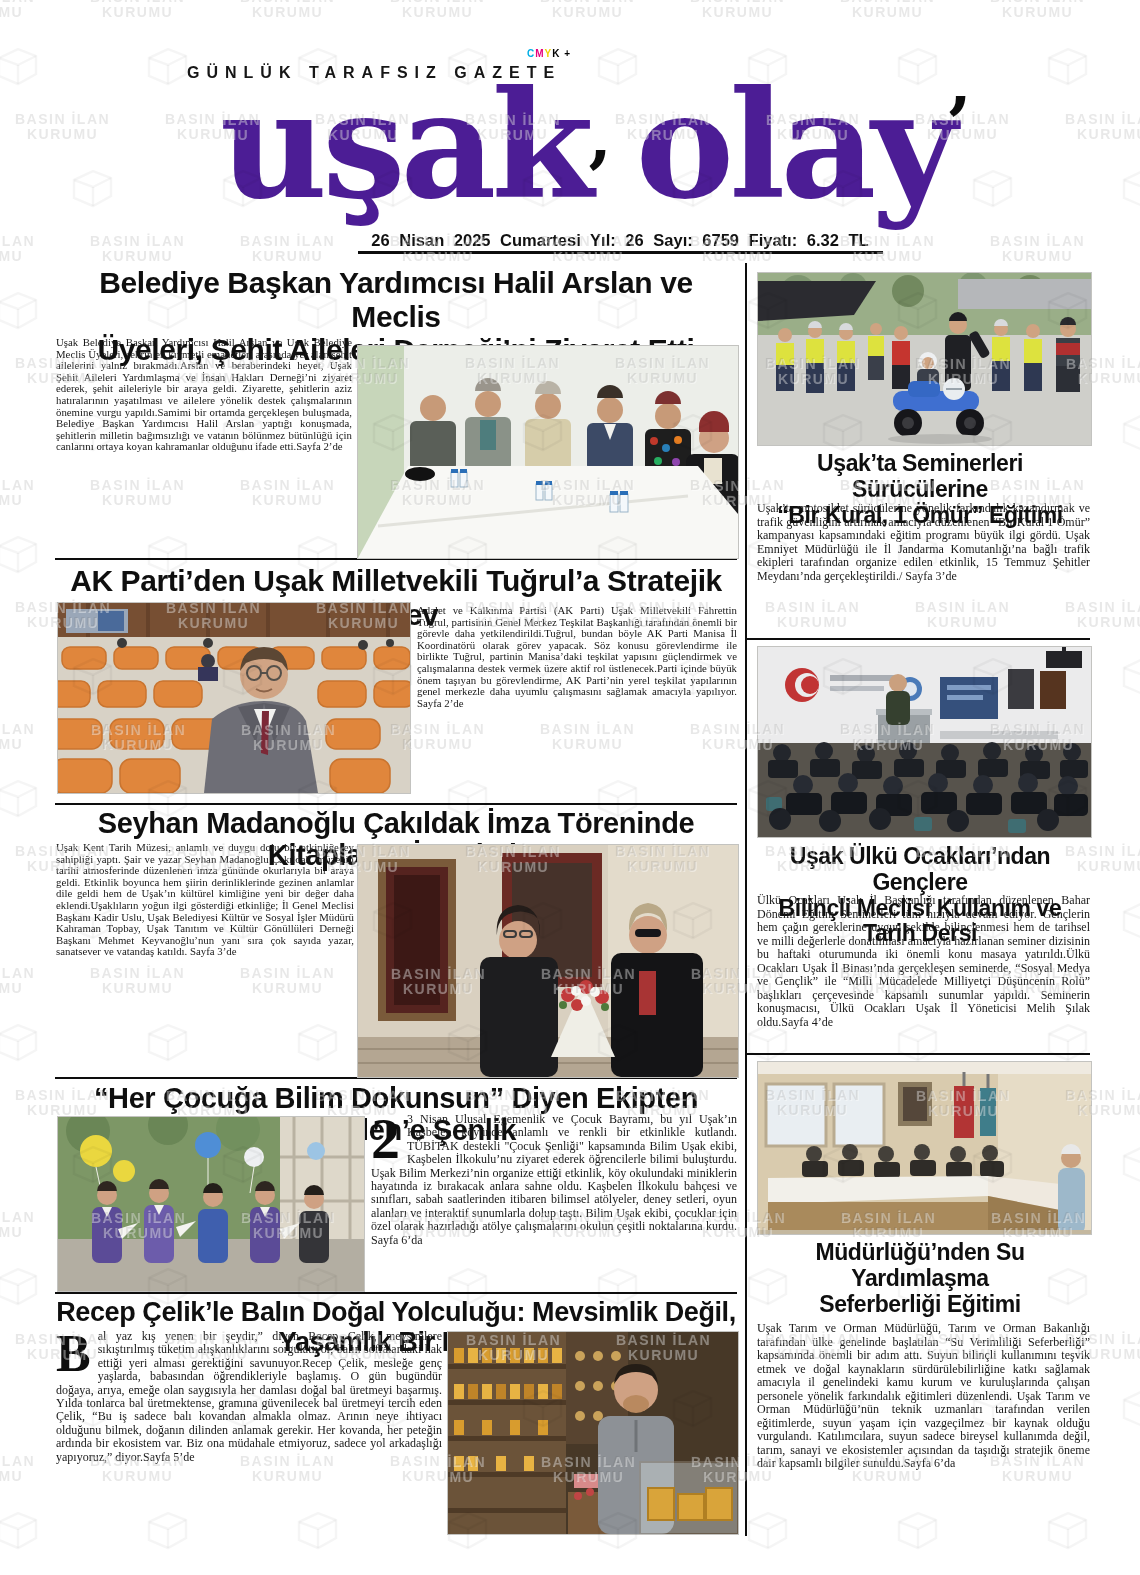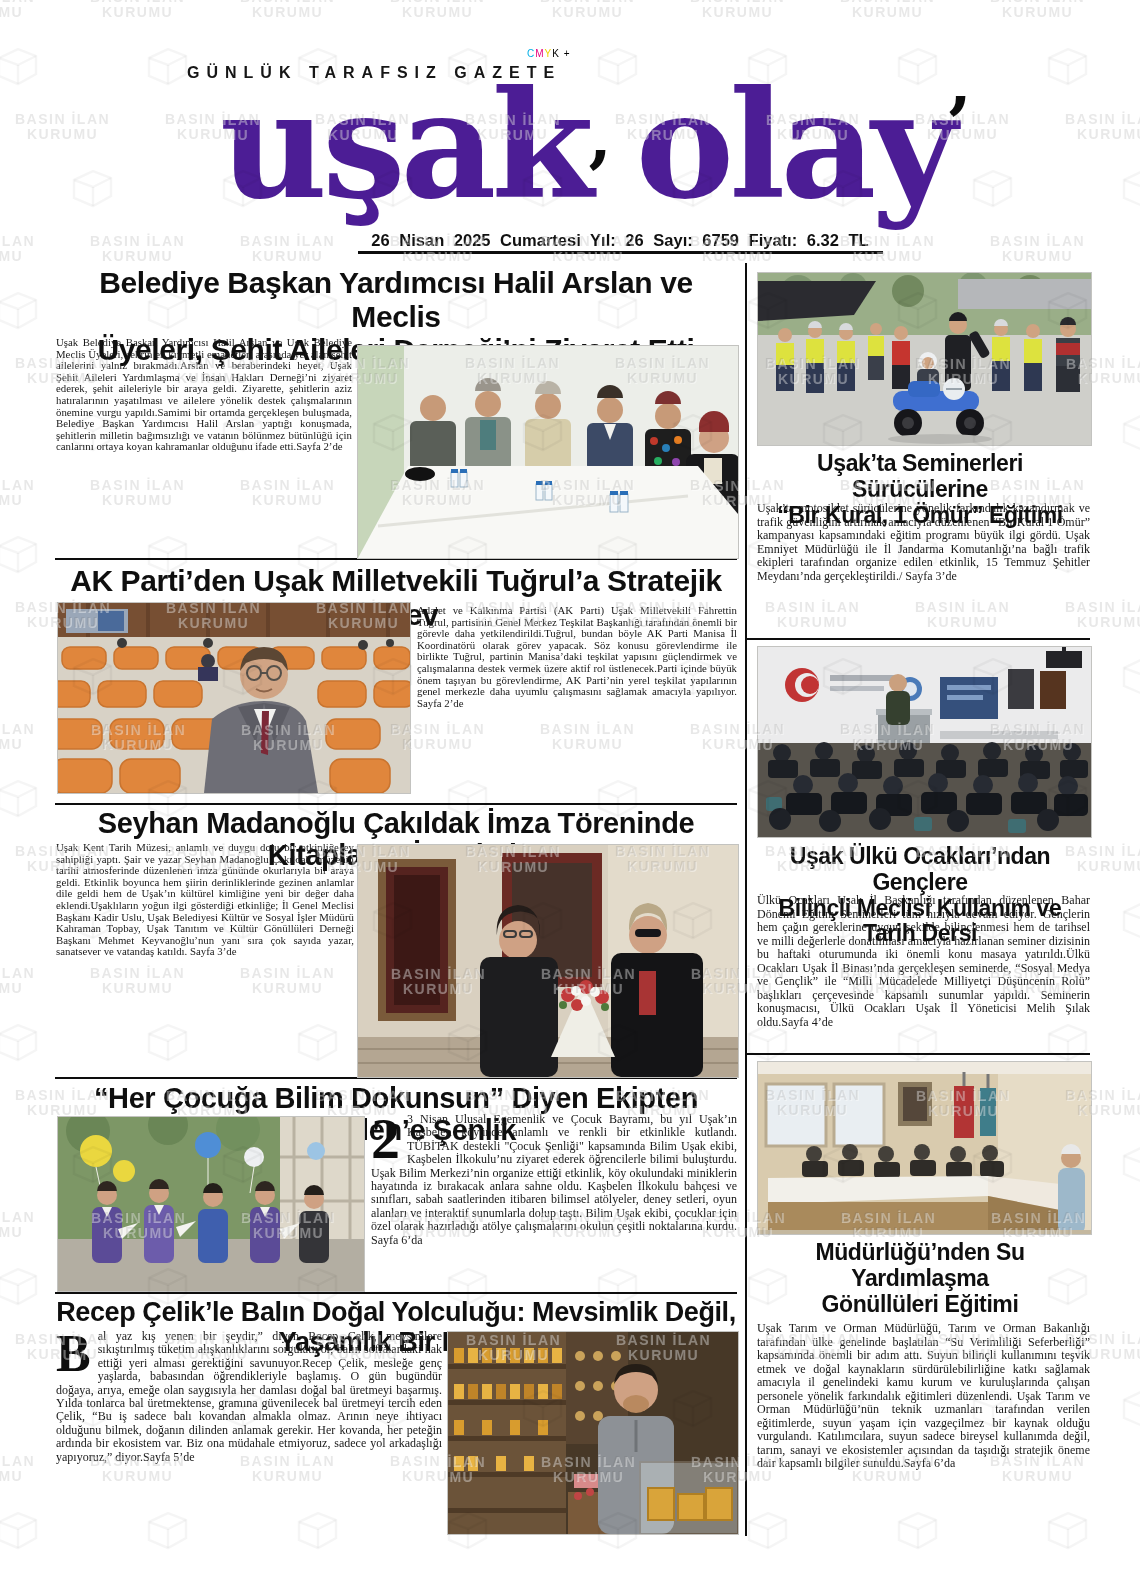--- a/index.html
+++ b/index.html
@@ -6,21 +6,21 @@
   html,body{margin:0;padding:0;background:#888;}
   #page{position:relative;width:1140px;height:1575px;background:#ffffff;margin:0 auto;
         overflow:hidden;font-family:"Liberation Serif",serif;color:#1a1a1a;}
   .abs{position:absolute;}
   
   .tagline{font-family:"Liberation Sans",sans-serif;font-weight:bold;font-size:16px;
            letter-spacing:7px;color:#161616;white-space:nowrap;}
   .mast-title{font-family:"DejaVu Serif",serif;font-weight:bold;font-size:148px;line-height:1.1;
               letter-spacing:-5px;color:#4c1d95;text-align:center;white-space:nowrap;}
   .flourish{font-family:"DejaVu Serif",serif;font-weight:bold;font-size:72px;color:#0c0c0c;line-height:1;}
-  .cmyk{font-family:"Liberation Sans",sans-serif;font-weight:normal;font-size:10px;letter-spacing:1px;}
+  .cmyk{font-family:"Liberation Sans",sans-serif;font-weight:bold;font-size:10px;letter-spacing:1px;}
   .dateline{font-family:"Liberation Sans",sans-serif;font-weight:bold;font-size:16.5px;
             color:#111;text-align:center;word-spacing:5px;white-space:nowrap;}
   .rule{background:#0d0d0d;}
   
   .hl{font-family:"Liberation Sans",sans-serif;font-weight:bold;color:#0f0f0f;
       text-align:center;letter-spacing:-0.4px;line-height:1.12;}
   
   .bt{text-align:justify;color:#181818;}
   .bt-sm{font-size:10.8px;line-height:11.6px;}
   .bt-md{font-size:12px;line-height:13.4px;}
@@ -533,21 +533,21 @@
       <polygon points="230,114 302,122 302,148 230,134" fill="#efe9df"></polygon>
       <polygon points="230,134 302,148 302,170 230,170" fill="#9a7c50"></polygon>
       <circle cx="313" cy="96" r="10" fill="#caa07e"></circle>
         <path d="M303 92 a10 10 0 0 1 20 0 z" fill="#e8e8e8"></path>
       <rect x="300" y="106" width="27" height="66" rx="8" fill="#9db8ca"></rect>
       <rect x="0" y="168" width="333" height="4" fill="#c4b89f"></rect>
     </svg>
   </div>
   <div class="abs hl" style="left:750px;top:1240px;width:340px;font-size:23px;">
     <div>Müdürlüğü’nden Su Yardımlaşma</div>
-    <div>Gönüllüleri Eğitimi</div>
+    <div>Seferberliği Eğitimi</div>
   </div>
   <div class="abs bt bt-rt" style="left:757px;top:1322px;width:333px;">Uşak Tarım ve Orman Müdürlüğü, Tarım ve Orman Bakanlığı tarafından ülke genelinde başlatılan “Su Verimliliği Seferberliği” kapsamında önemli bir adım attı. Suyun bilinçli kullanımını teşvik etmek ve doğal kaynakların sürdürülebilirliğine katkı sağlamak amacıyla il genelindeki kamu kurum ve kuruluşlarında çalışan personele yönelik farkındalık eğitimleri düzenlendi. Uşak Tarım ve Orman Müdürlüğü’nün teknik uzmanları tarafından verilen eğitimlerde, suyun yaşam için vazgeçilmez bir kaynak olduğu vurgulandı. Katılımcılara, suyun sadece bireysel kullanımda değil, tarım, sanayi ve ekosistemler açısından da taşıdığı stratejik öneme dair kapsamlı bilgiler sunuldu.Sayfa 6’da</div>
 
   <div id="wm-layer">
       <div class="wm-text" style="left: -60px; top: -10px;">
         <div>BASIN İLAN</div>
         <div>KURUMU</div>
       </div>
       <div class="wm-cube" style="left: -10px; top: 44px;"><svg width="54" height="46" viewBox="0 0 54 46">
           <g fill="none" stroke="#000" stroke-opacity="0.08" stroke-width="2.5">

